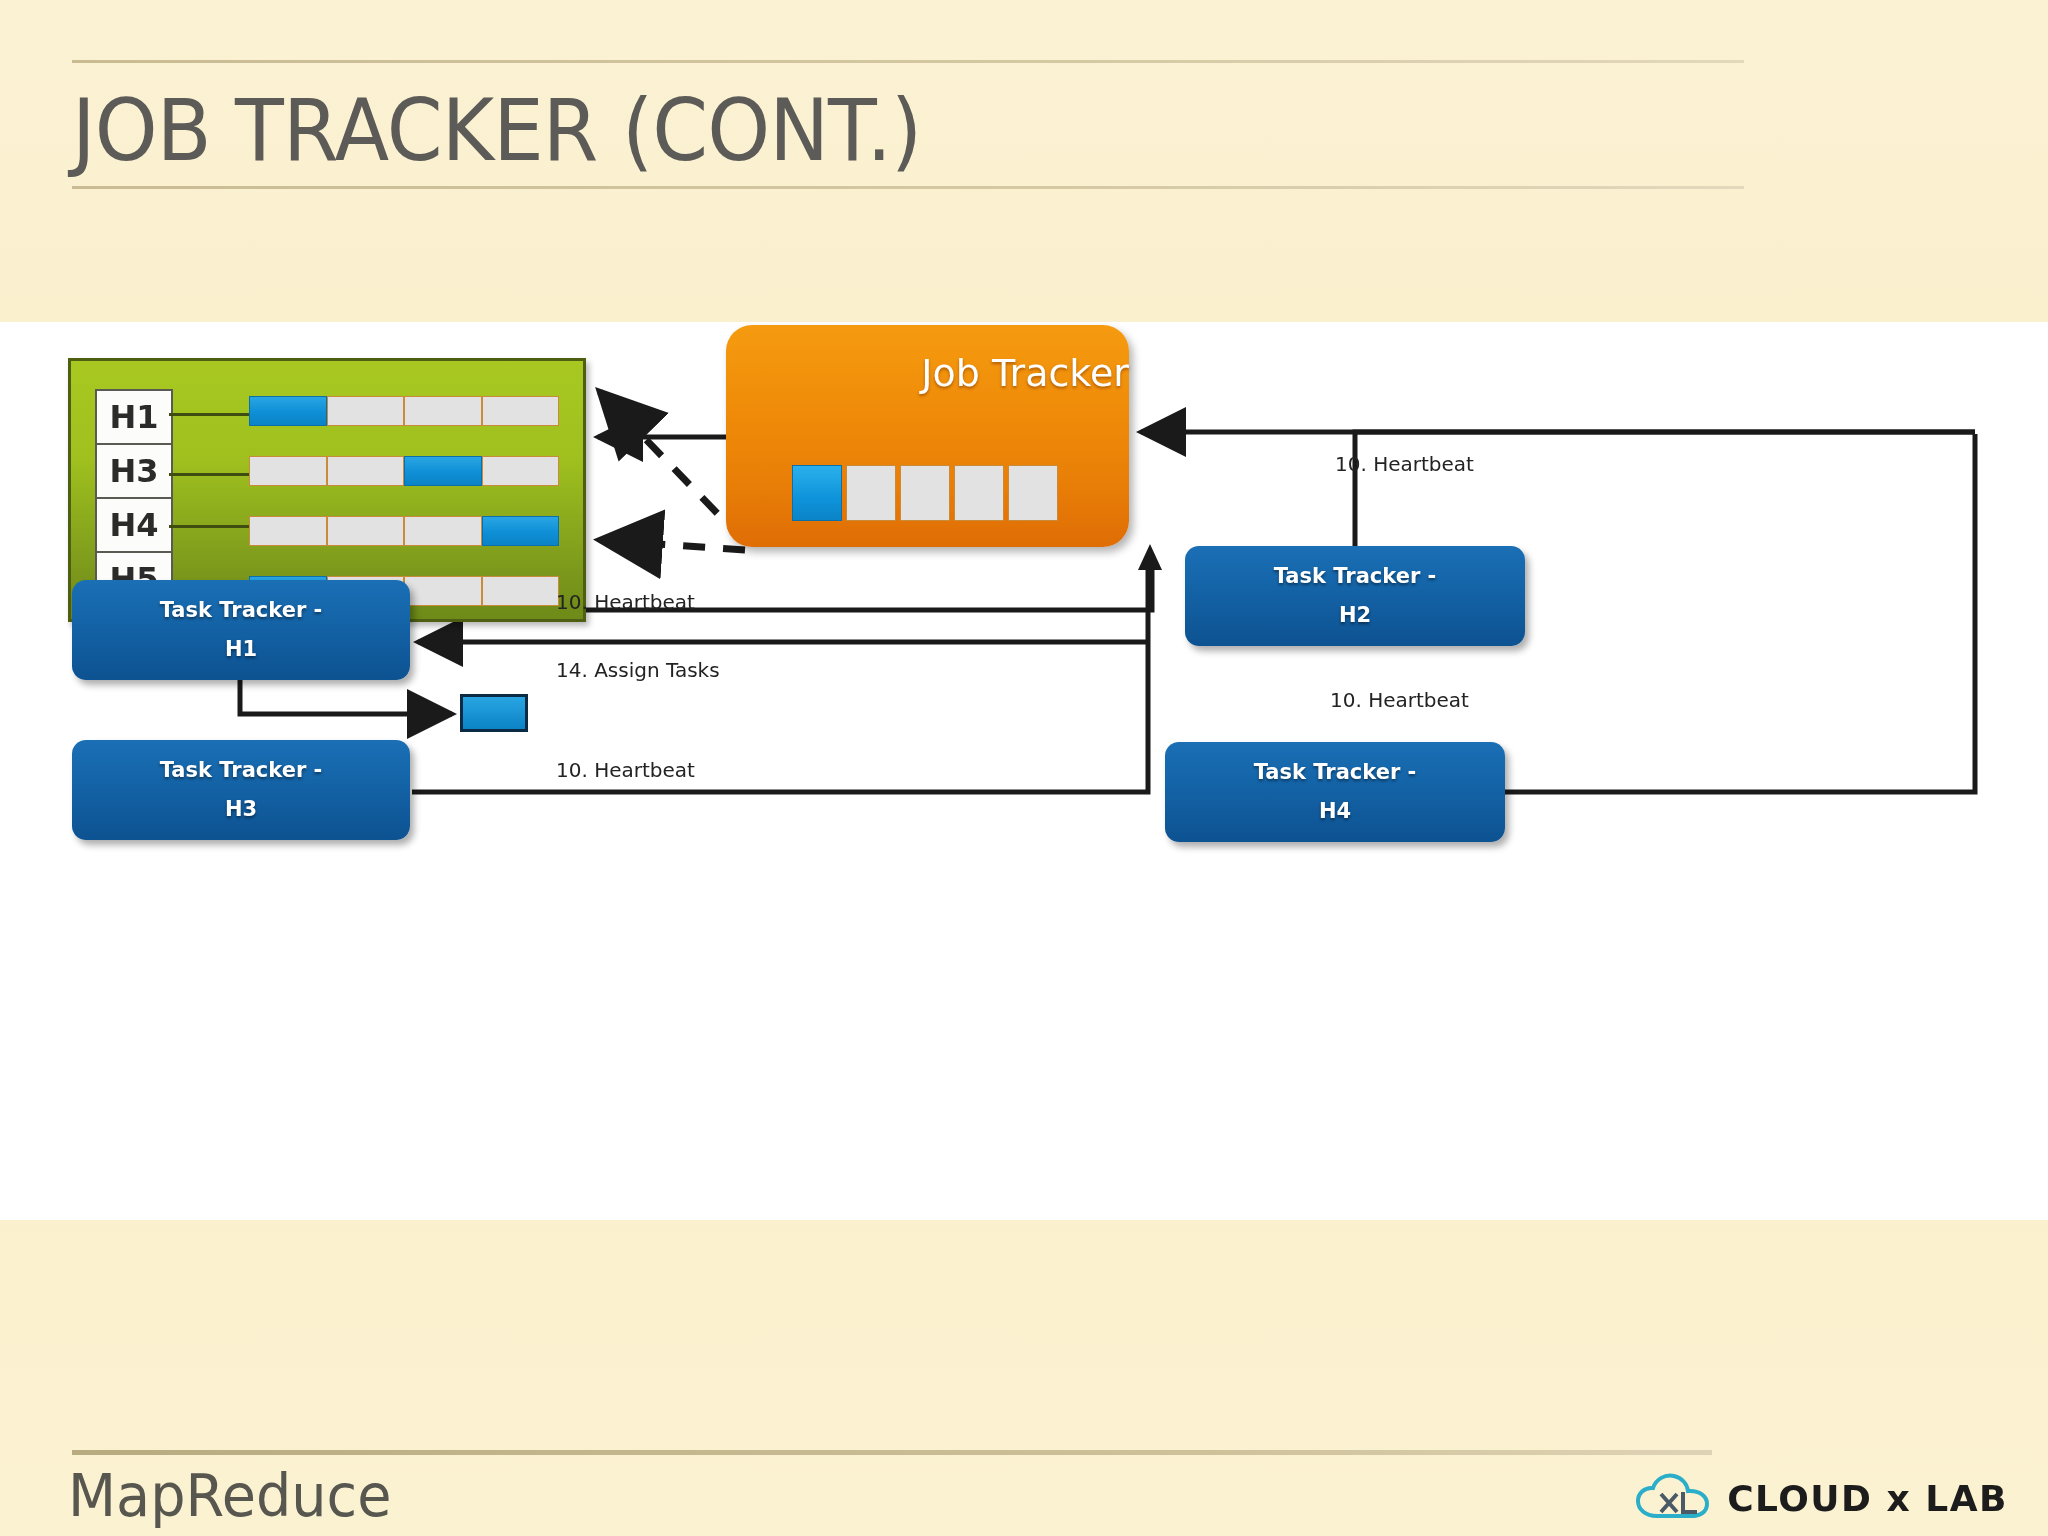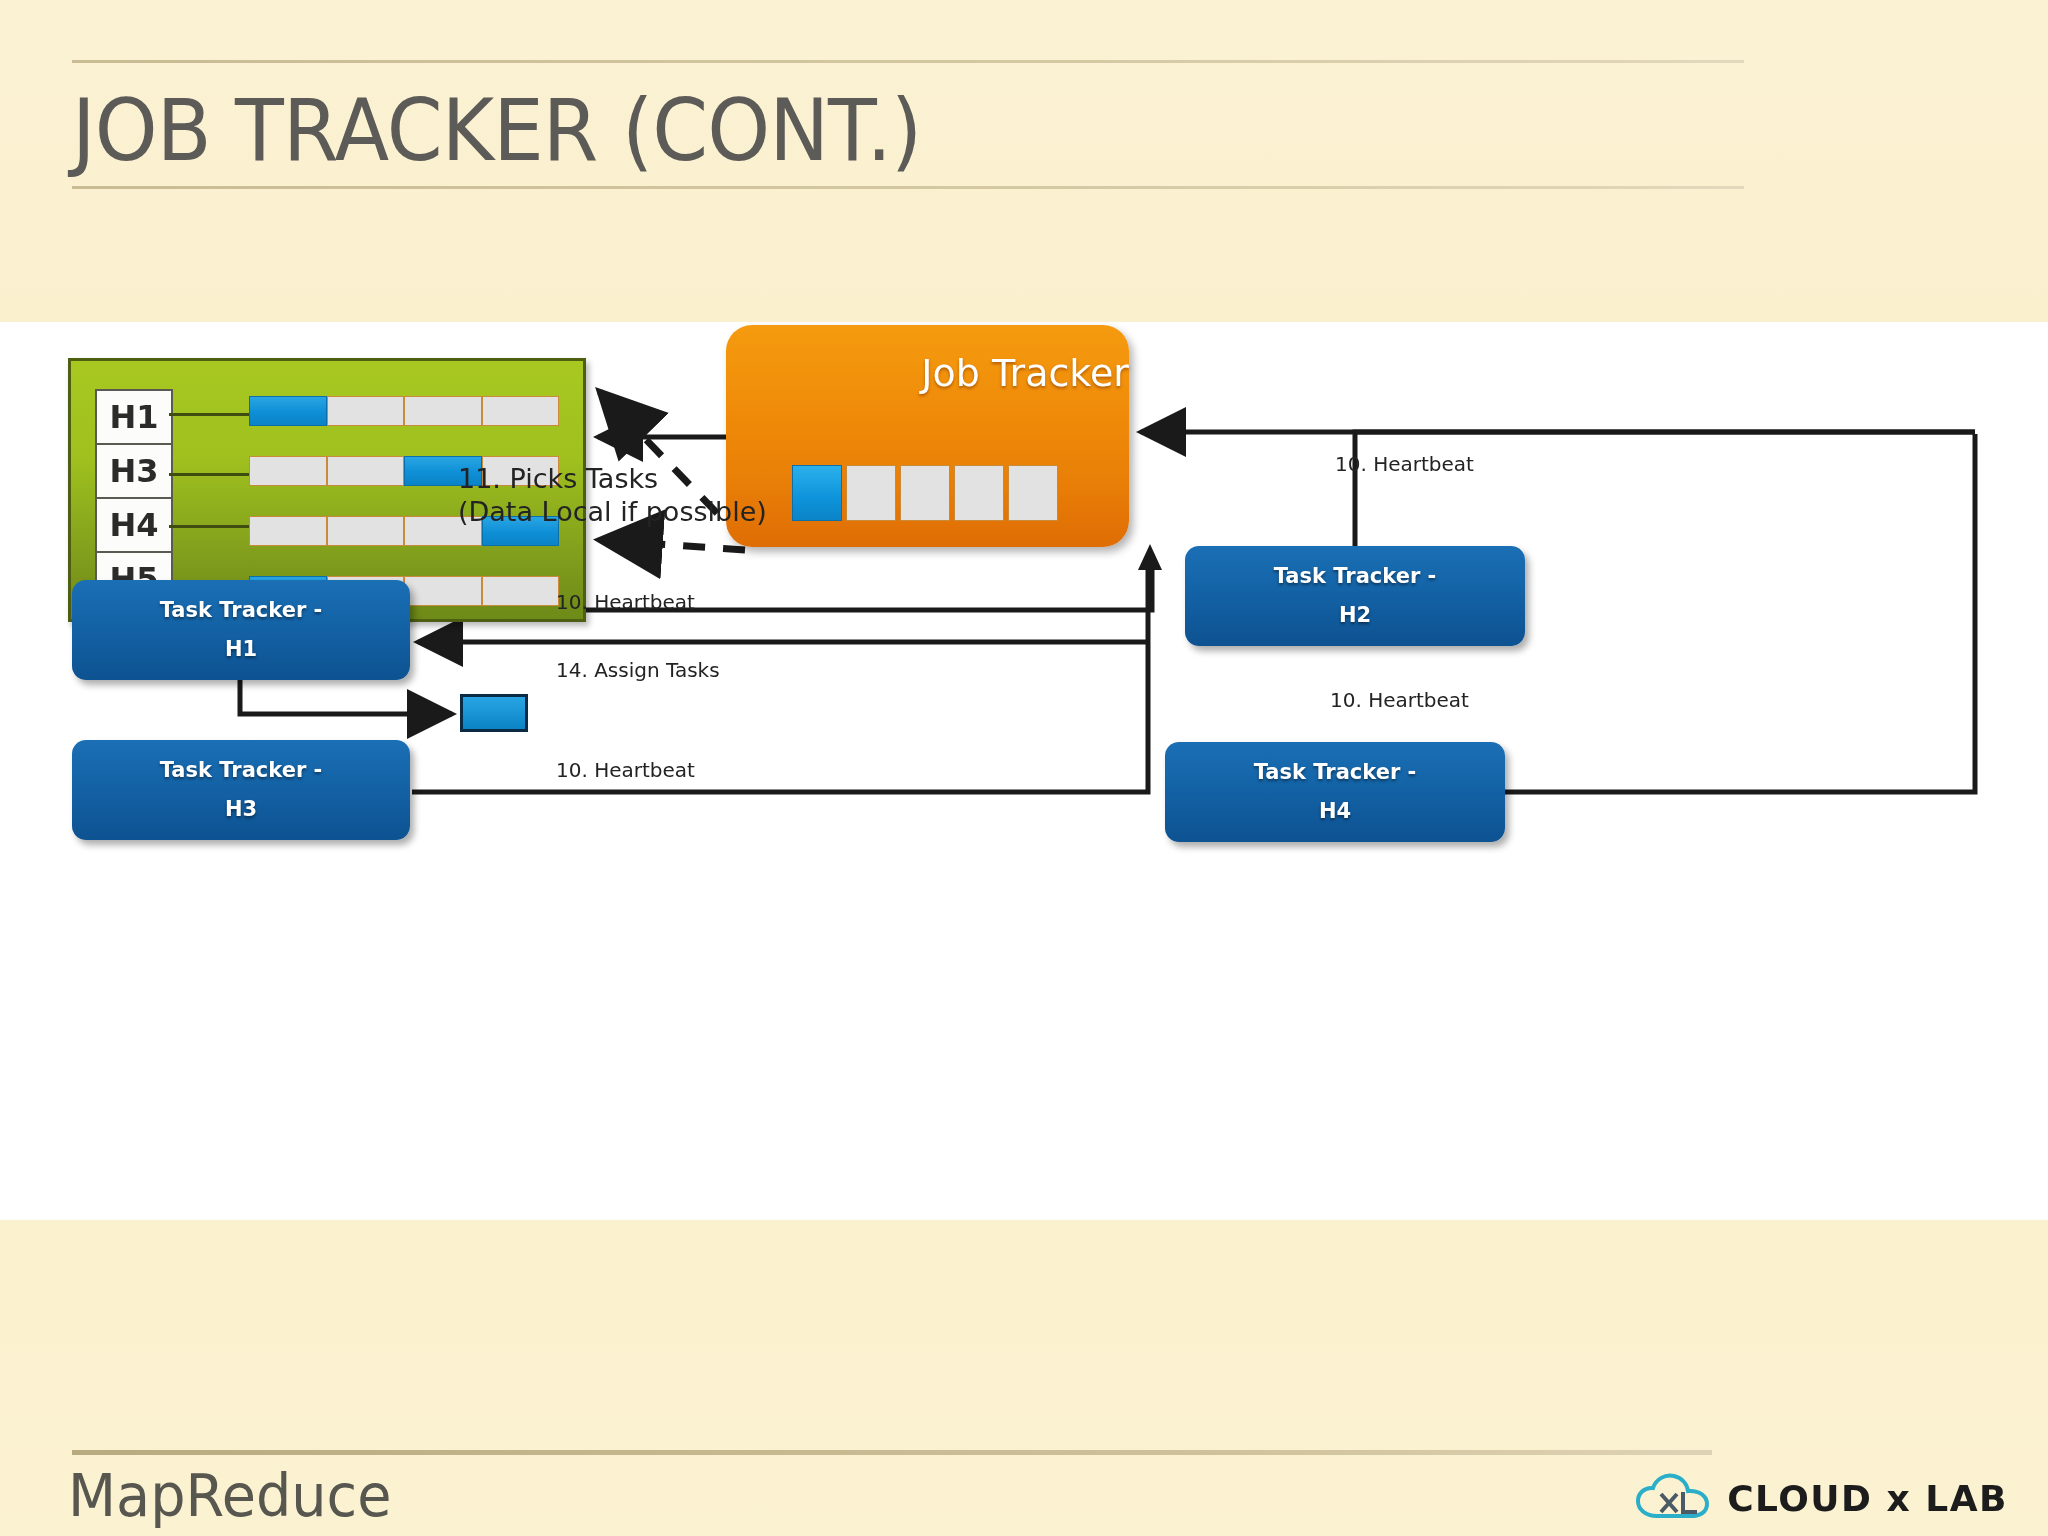--- a/index.html
+++ b/index.html
@@ -281,24 +281,20 @@
       </div>
       <div class="tt" id="tt-h4">
         <div>
           <span>Task Tracker -</span>
           <span>H4</span>
         </div>
       </div>
 
       <div id="assigned-task"></div>
 
-      <div class="elabel" id="lbl-picks">
-        <div>11. Picks Tasks</div>
-        <div>(Data Local if possible)</div>
-      </div>
       <div class="elabel" id="lbl-hb-1">10. Heartbeat</div>
       <div class="elabel" id="lbl-assign">14. Assign Tasks</div>
       <div class="elabel" id="lbl-hb-2">10. Heartbeat</div>
       <div class="elabel" id="lbl-hb-right-1">10. Heartbeat</div>
       <div class="elabel" id="lbl-hb-right-2">10. Heartbeat</div>
 
     </div>
   </div>
 
   <div id="rule-bottom"></div>

